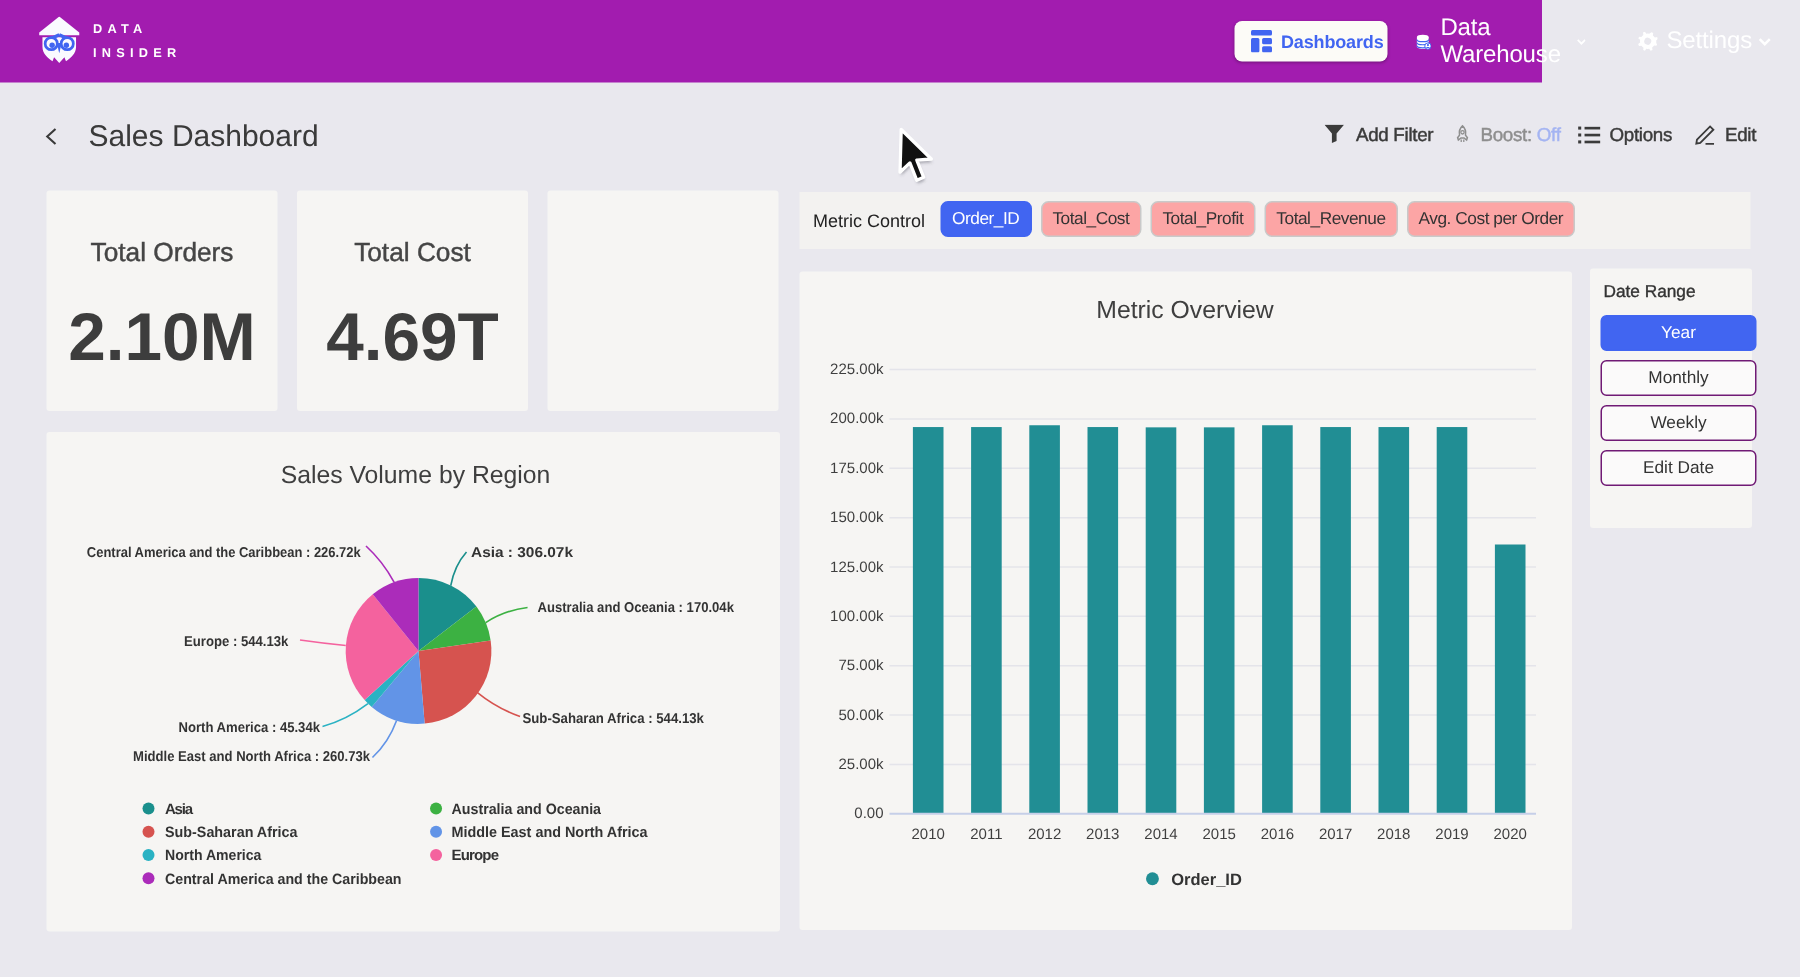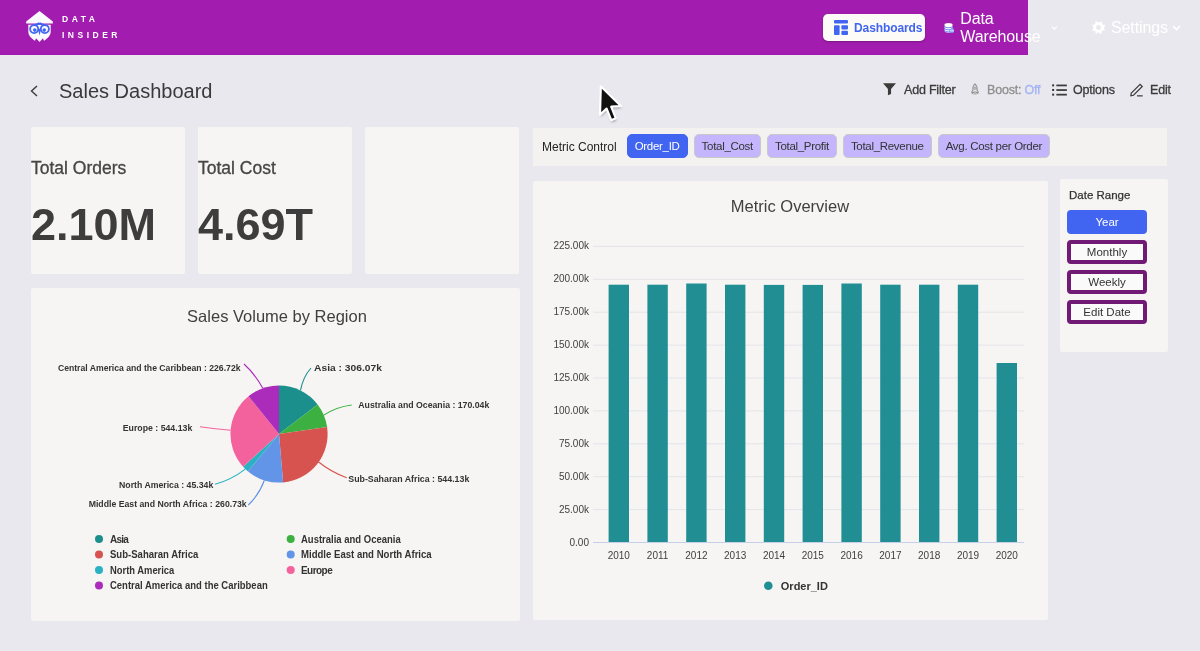--- a/index.html
+++ b/index.html
@@ -8,30 +8,30 @@
 .nav { position:absolute; left:0; top:0; width:1028px; height:55px; background:#a21caf; }
 .logo { position:absolute; left:25px; top:11px; }
 .logotext { position:absolute; left:62px; top:12px; color:#fff; font-size:8.5px; font-weight:bold; letter-spacing:3.5px; line-height:15.5px; }
 .navbtn { position:absolute; top:14px; height:27px; display:flex; align-items:center; color:#fff; font-size:16px; letter-spacing:-0.1px; }
 .dashpill { left:823px; width:102px; background:#fcfbf7; border-radius:5px; color:#4165f1; font-weight:bold; font-size:12px; padding-left:11px; box-shadow:0 1px 2px rgba(0,0,0,.25); }
 .hdr { position:absolute; left:0; top:55px; width:1200px; height:66px; }
 .back { position:absolute; left:29px; top:30px; width:10px; height:12px; }
 .hdrtitle { position:absolute; left:59px; top:25px; font-size:20px; color:#3a3a3a; }
 .hicon { position:absolute; top:28px; height:13px; display:flex; align-items:center; font-size:12.5px; color:#3b3b3b; font-weight:500; letter-spacing:-0.2px; -webkit-text-stroke:0.3px #3b3b3b; }
 .card { position:absolute; background:#f6f5f3; border-radius:2px; }
-.kpi { width:154px; height:147px; top:127px; }
+.kpi { width:154px; height:147px; top:127px; text-align:center; }
 .kpi .t { margin-top:31px; font-size:17.5px; color:#454545; -webkit-text-stroke:0.3px #454545; }
 .kpi .v { margin-top:20px; font-size:45px; font-weight:bold; color:#3d3d3d; letter-spacing:0px; }
 .mbar { position:absolute; left:533px; top:128px; width:634px; height:38px; background:#f3f2f0; display:flex; align-items:center; }
 .mlabel { margin-left:9px; font-size:12px; color:#222;text-align:right; }
-.mbtn { height:24px; margin-bottom:2px; margin-left:6px; padding:0 7px; background:#c4b5fd; border:1px solid #c9c9c9; border-radius:5px; font-size:11.5px; letter-spacing:-0.3px; color:#333; display:flex; align-items:center; }
+.mbtn { height:24px; margin-bottom:2px; margin-left:6px; padding:0 7px; background:#fca5a5; border:1px solid #c9c9c9; border-radius:5px; font-size:11.5px; letter-spacing:-0.3px; color:#333; display:flex; align-items:center; }
 .mbtn.sel { background:#4165f1; border-color:#4165f1; color:#fff; }
 .daterange { left:1060px; top:179px; width:108px; height:173px; padding:8px 7px; }
 .daterange .t { font-size:11.5px; color:#333; margin:2px 0 9px 2px; -webkit-text-stroke:0.25px #333; }
-.dbtn { width:80px; height:24px; margin-bottom:6px; background:#fbfafa; border:4px solid #701a75; border-radius:4px; font-size:11.5px; color:#333; display:flex; align-items:center; justify-content:center; }
+.dbtn { width:104px; height:24px; margin-bottom:6px; background:#fbfafa; border:1px solid #701a75; border-radius:4px; font-size:11.5px; color:#333; display:flex; align-items:center; justify-content:center; }
 .dbtn.sel { background:#4165f1; border-color:#4165f1; color:#fff; }
 .cursor { position:absolute; left:596px; top:83px; }
 </style>
 </head>
 <body>
 <div class="nav">
   <svg class="logo" width="29" height="31" viewBox="0 0 31 36">
     <path fill="#fafaff" d="M15.5 0 L31 12.3 L31 14.6 L0 14.6 L0 12.3 Z"></path>
     <path fill="#fafaff" d="M2.5 16 L28.5 16 L28.5 23.5 C28.5 28.8 24.5 32.3 20.7 34.6 L19.5 31.6 L15.5 36 L11.5 31.6 L10.3 34.6 C6.5 32.3 2.5 28.8 2.5 23.5 Z"></path>
     <path d="M15.5 14.2 L5.5 18.8 M15.5 14.2 L25.5 18.8" stroke="#4165f1" stroke-width="2.6" fill="none"></path>

